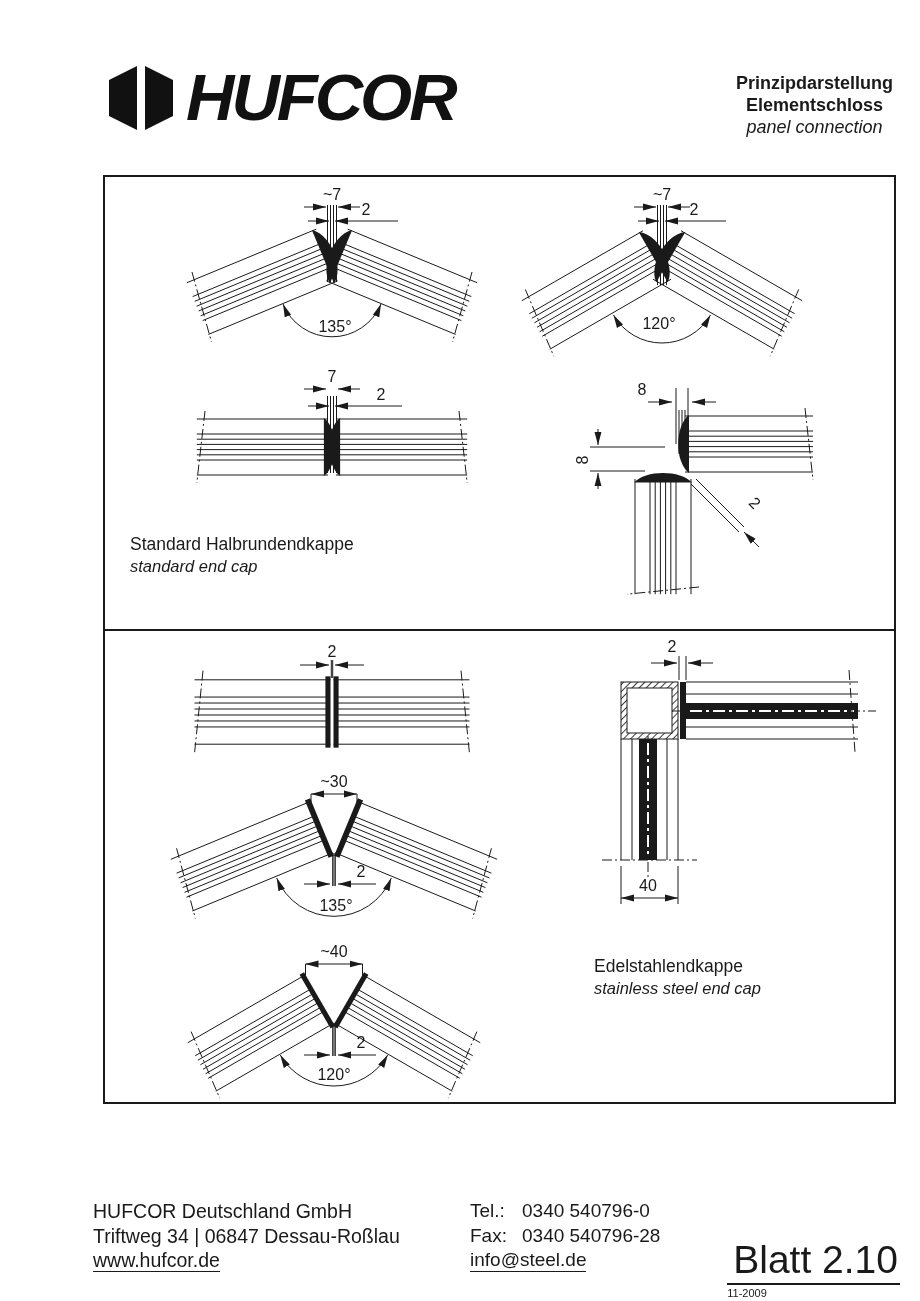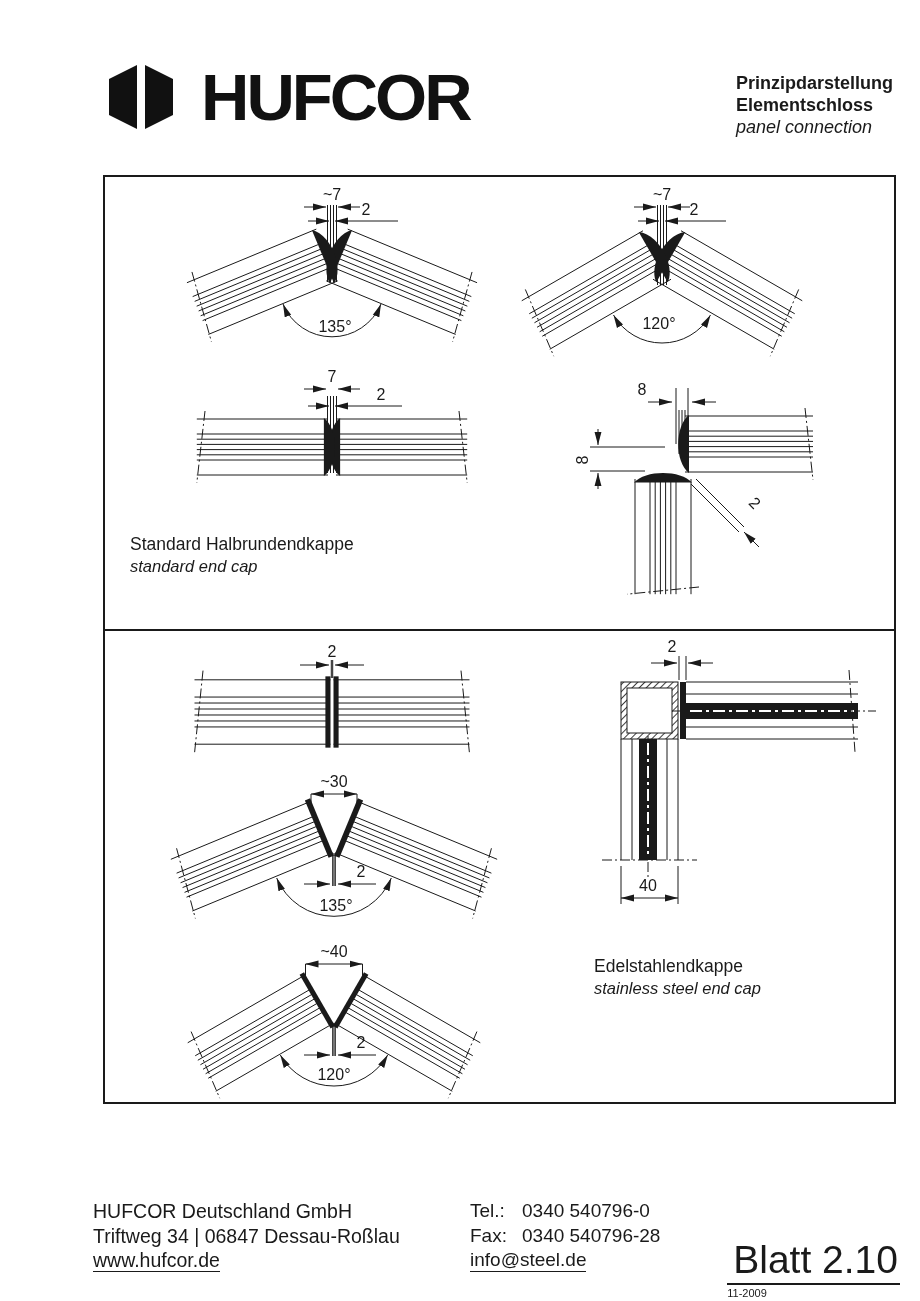--- a/index.html
+++ b/index.html
@@ -2,23 +2,23 @@
 <html><head>
 <meta charset="utf-8">
 <style>
   html,body{margin:0;padding:0;}
   body{
     width:920px;height:1301px;position:relative;background:#ffffff;
     font-family:"Liberation Sans", sans-serif;color:#1a1a1a;overflow:hidden;
   }
   .abs{position:absolute;}
   
-  .logo{left:103px;top:64px;display:flex;align-items:flex-start;gap:22px;}
+  .logo{left:103px;top:64px;display:flex;align-items:flex-end;gap:7px;font-style:italic;}
   .wordmark{font-size:67px;font-weight:bold;letter-spacing:-3px;color:#111;line-height:1;transform:scaleY(.97);}
-  .titleblock{right:27px;top:72px;text-align:left;font-size:18px;line-height:22px;}
+  .titleblock{right:27px;top:72px;text-align:center;font-size:18px;line-height:22px;}
   .titleblock .b{font-weight:bold;}
   .titleblock .i{font-style:italic;}
   
   .frame{left:103px;top:175px;width:789px;height:925px;border:2px solid #1a1a1a;}
   svg text{fill:#1a1a1a;stroke:none;}
   .dim{font-size:16px;}
   .lab{font-size:17.5px;}
   .labi{font-size:16.5px;font-style:italic;}
   .ln{stroke:#1a1a1a;stroke-width:1;fill:none;vector-effect:non-scaling-stroke;}
   .ln2{stroke:#1a1a1a;stroke-width:2;fill:none;}

